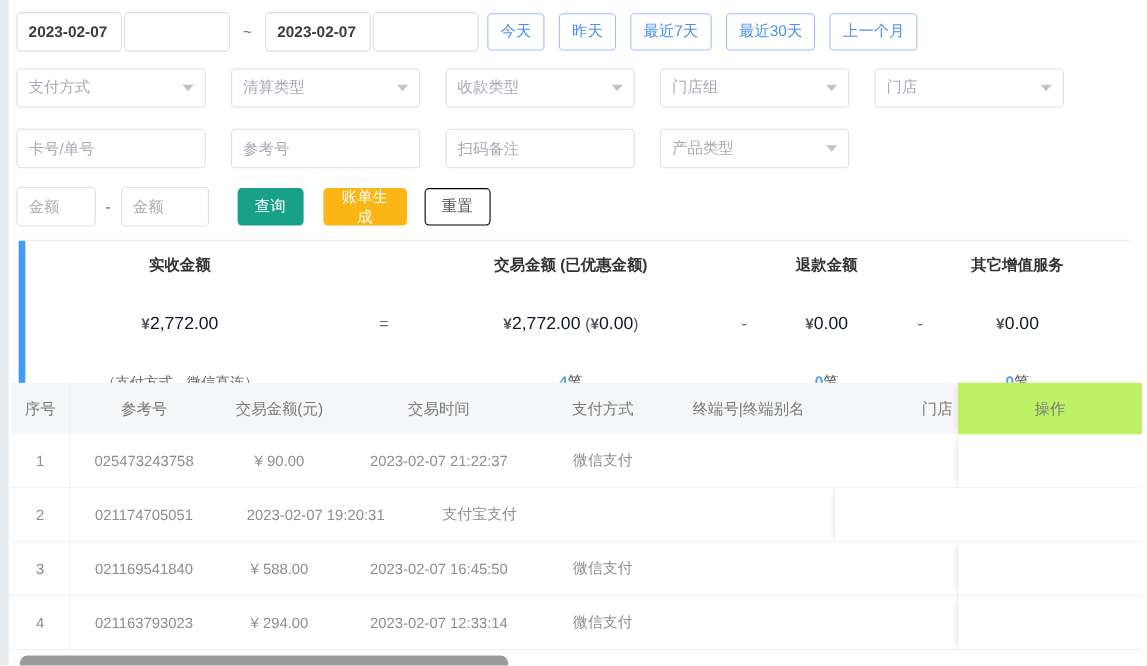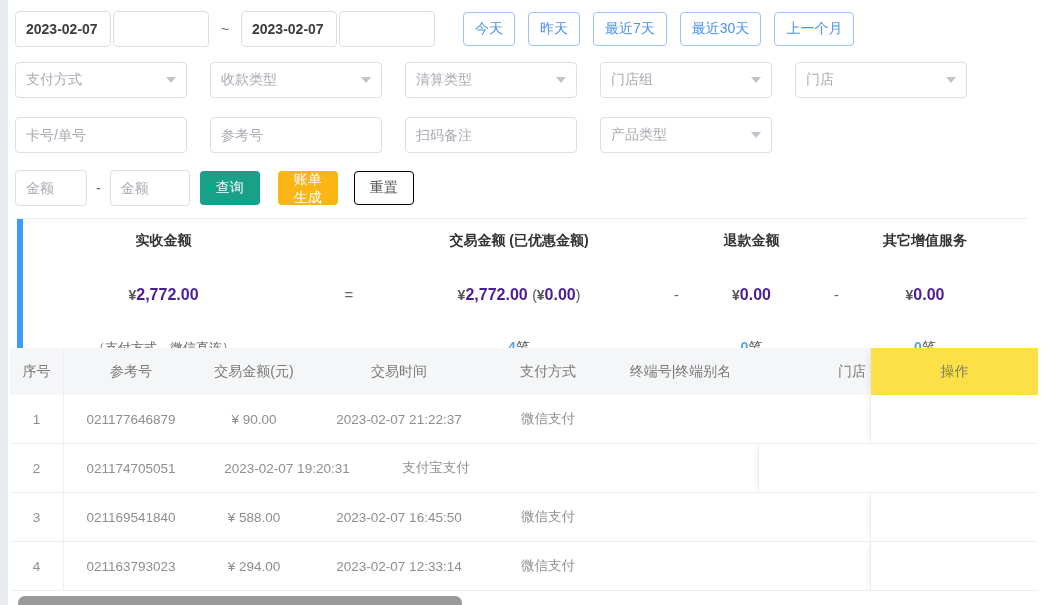--- a/index.html
+++ b/index.html
@@ -25,51 +25,51 @@
   .inp::placeholder { color:#a8abb2; }
   .w-date { width:96px; margin-right:2px;font-weight:bold; }
   .w-time { width:96px; }
   .tilde { color:#666; margin:0 10px 0 10px; width:12px; text-align:center; }
   .w-filter { width:172px; margin-right:23px; }
   .sel { display:flex; align-items:center; justify-content:space-between; cursor:pointer; }
   .sel .ph { color:#a8abb2; }
   .caret { width:0; height:0; border-left:5px solid transparent; border-right:5px solid transparent;
            border-top:6px solid #c0c4cc; margin-left:6px; }
 
-  .quickbar { margin-left:28px; display:flex; }
+  .quickbar { margin-left:8px; display:flex; }
   .qbtn {
     height:34px; padding:0 11px; margin-right:13px; background:#fff;
     border:1px solid #9dc2f7; border-radius:4px; color:#4a90f2; font-size:14px;
     font-family:inherit; cursor:pointer; display:flex; align-items:center;
   }
 
   .w-amt1 { width:72px; margin-right:0; }
   .amt-dash { color:#666; margin:0 9px; }
   .w-amt2 { width:80px; }
   .btn { height:34px; border:none; border-radius:4px; font-size:14px; font-family:inherit;
          color:#fff; cursor:pointer; padding:0 14px; }
-  .btn-search { background:#18a089; margin-left:10px; width:60px; }
-  .btn-bill   { background:#fbb515; margin-left:18px; width:60px; }
+  .btn-search { background:#18a089; margin-left:26px; width:60px; }
+  .btn-bill   { background:#fbb515; margin-left:18px; width:76px; }
   .btn-reset  { background:#fff; border:1px solid #000000; color:#555; margin-left:16px; width:60px; }
 
   
   .summary {
     position:absolute; left:9px; top:218px; width:1010px; height:152px;
     border-top:1px solid #ececec; border-bottom:1px solid #ececec; background:#fff;
     display:flex; align-items:stretch;
   }
   .sum-bar { width:6px; background:#3d9cf5; flex:0 0 6px; }
   .sum-col { display:flex; flex-direction:column; justify-content:space-between; padding:13px 0 12px; text-align:center; }
   .sum-sep { display:flex; align-items:center; justify-content:center; color:#666; font-size:15px; }
   .sc1 { width:281px; } .ss1 { width:90px; } .sc2 { width:250px; }
   .ss2 { width:65px; }  .sc3 { width:85px;align-items:center; } .ss3 { width:85px; } .sc4 { width:92px; }
   .sum-label { font-weight:bold; color:#333; font-size:14px; white-space:nowrap; }
   .sum-amount { font-size:16px; white-space:nowrap; }
   .cur { color:#555; font-weight:bold; font-size:14px; }
-  .blue { color:#4c1d95; font-weight:bold; }
+  .blue { color:#0f172a; font-weight:normal; }
   .paren { color:#555; font-size:14px; }
   .sum-note { color:#666; font-size:13px; white-space:nowrap; }
   .sum-count { font-size:14px; color:#555; }
   .sum-count .num { color:#58a4db; font-weight:bold; }
 
   
   .table { position:absolute; left:2px; top:348px; width:1028px; }
   .trow { display:flex; width:1028px; }
   .thead { height:47px; background:#f5f6f7; }
   .thead .cell { color:#7a7a7a; font-size:14px; }
@@ -79,21 +79,21 @@
           color:#8e8e8e; white-space:nowrap; overflow:hidden; }
   .c-seq   { width:54px; border-right:1px solid #efefef; }
   .c-ref   { width:134px; }
   .c-amt   { width:112px; }
   .c-time  { width:178px; }
   .c-pay   { width:120px; }
   .c-term  { width:145px; }
   .c-store { width:117px; justify-content:flex-start; padding-left:85px; }
   .c-act   { width:168px; border-left:1px solid #ebebeb;
              box-shadow:-5px 0 6px -5px rgba(0,0,0,0.10); background:inherit; }
-  .thead .c-act { background:#fde047; }
+  .thead .c-act { background:#bef264; }
 
   
   .hscroll-thumb {
     position:absolute; left:18px; top:596px; width:444px; height:14px;
     background:#9a9a9a; border-radius:7px;
   }
 </style>
 </head>
 <body>
 
@@ -115,25 +115,25 @@
       <button class="qbtn">上一个月</button>
     </div>
   </div>
 
   <div class="frow row-selects">
     <div class="sel w-filter">
       <span class="ph">支付方式</span>
       <span class="caret"></span>
     </div>
     <div class="sel w-filter">
+      <span class="ph">清算类型</span>
+      <span class="caret"></span>
+    </div>
+    <div class="sel w-filter">
       <span class="ph">收款类型</span>
-      <span class="caret"></span>
-    </div>
-    <div class="sel w-filter">
-      <span class="ph">清算类型</span>
       <span class="caret"></span>
     </div>
     <div class="sel w-filter">
       <span class="ph">门店组</span>
       <span class="caret"></span>
     </div>
     <div class="sel w-filter">
       <span class="ph">门店</span>
       <span class="caret"></span>
     </div>
@@ -214,21 +214,21 @@
       <div class="cell c-amt">交易金额(元)</div>
       <div class="cell c-time">交易时间</div>
       <div class="cell c-pay">支付方式</div>
       <div class="cell c-term">终端号|终端别名</div>
       <div class="cell c-store">门店</div>
       <div class="cell c-act">操作</div>
     </div>
 
     <div class="trow tbody-row">
       <div class="cell c-seq">1</div>
-      <div class="cell c-ref">021177646879</div>
+      <div class="cell c-ref">025473243758</div>
       <div class="cell c-amt">¥ 90.00</div>
       <div class="cell c-time">2023-02-07 21:22:37</div>
       <div class="cell c-pay">微信支付</div>
       <div class="cell c-term"></div>
       <div class="cell c-store"></div>
       <div class="cell c-act"></div>
     </div>
 
     <div class="trow tbody-row">
       <div class="cell c-seq">2</div>

